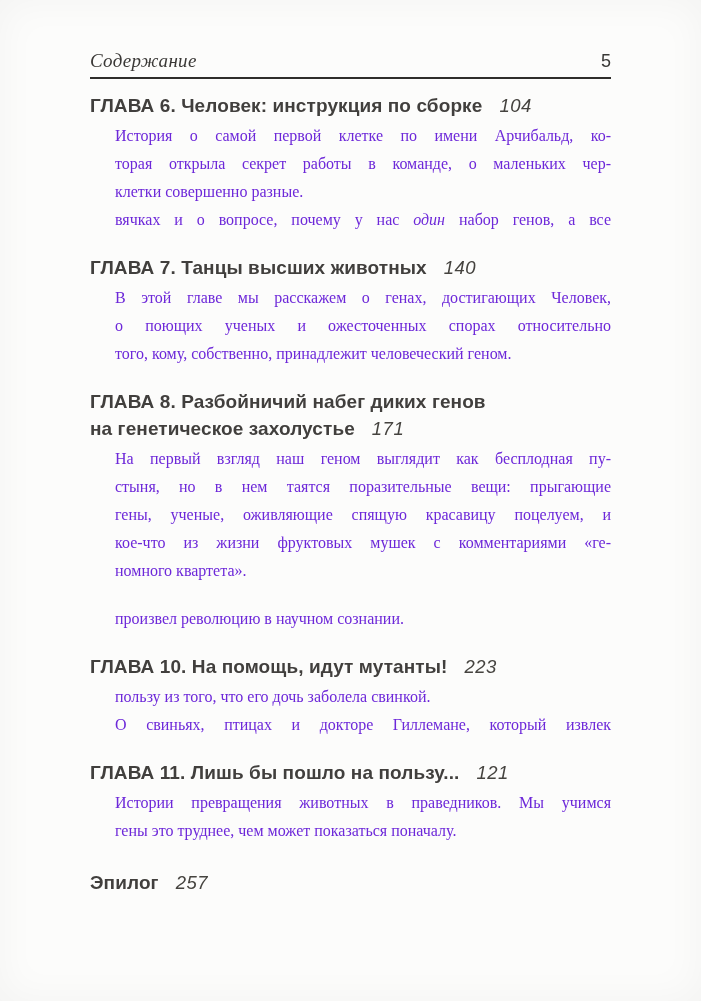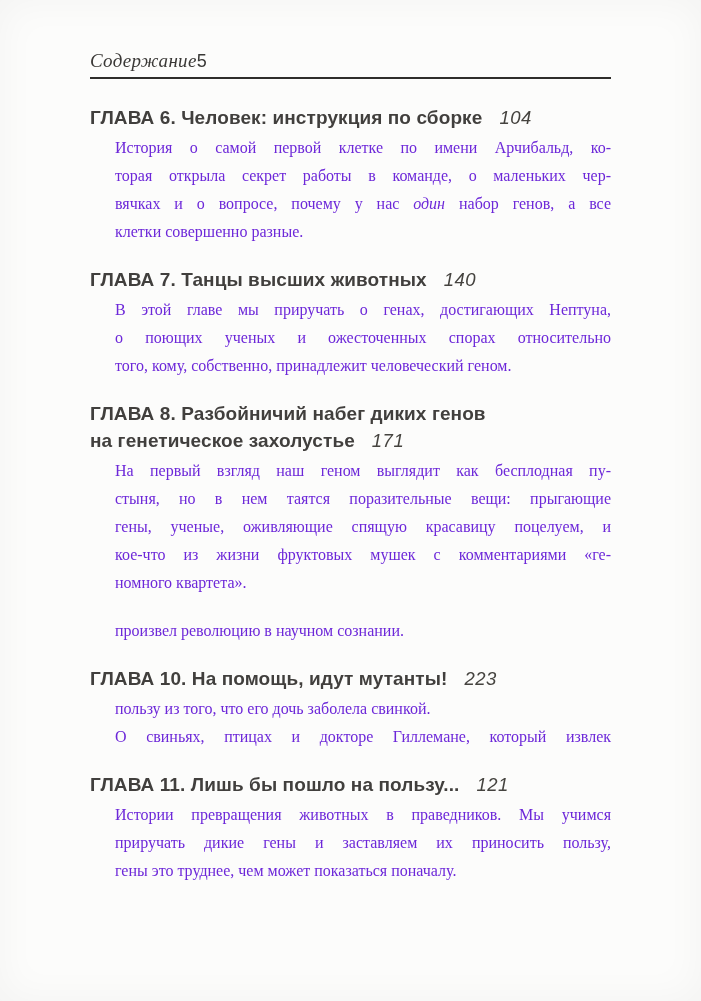--- a/index.html
+++ b/index.html
@@ -11,39 +11,39 @@
     background: #fcfcfb;
     box-sizing: border-box;
     padding: 50px 90px 0 90px;
     box-shadow: inset 0 0 40px rgba(0,0,0,0.04);
     overflow: hidden;
     font-family: "Liberation Serif", serif;
   }
   
   .running-header {
     display: flex;
-    justify-content: flex-start;
+    justify-content: space-between;
     align-items: baseline;
     border-bottom: 2px solid #2e2d2b;
     padding-bottom: 5px;
   }
   .running-head {
     font-family: "Liberation Serif", serif;
     font-style: italic;
     font-size: 19px;
     color: #3a3836;
     letter-spacing: 0.3px;
   }
   .page-number {
     font-family: "Liberation Sans", sans-serif;
     font-size: 18px;
     color: #393836;
   }
   
-  .toc { padding-top: 25px; }
+  .toc { padding-top: 13px; }
   .chapter { margin-top: 20px; }
   .chapter:first-child { margin-top: 0; }
   .chead {
     margin: 0;
     font-family: "Liberation Sans", sans-serif;
     font-weight: 700;
     font-size: 19px;
     line-height: 27px;
     color: #413f3d;
     letter-spacing: 0.1px;
@@ -82,29 +82,29 @@
     <span class="page-number">5</span>
   </header>
 
   <main class="toc">
 
     <section class="chapter">
       <h2 class="chead"><span>ГЛАВА 6. Человек: инструкция по сборке</span><span class="cpage">104</span></h2>
       <div class="desc">
         <div class="dl j">История о самой первой клетке по имени Арчибальд, ко-</div>
         <div class="dl j">торая открыла секрет работы в команде, о маленьких чер-</div>
+        <div class="dl last">клетки совершенно разные.</div>
         <div class="dl j"><span>вячках и о вопросе, почему у нас </span><em>один</em><span> набор генов, а все</span></div>
-        <div class="dl last">клетки совершенно разные.</div>
       </div>
     </section>
 
     <section class="chapter">
       <h2 class="chead"><span>ГЛАВА 7. Танцы высших животных</span><span class="cpage">140</span></h2>
       <div class="desc">
-        <div class="dl j">В этой главе мы приручать о генах, достигающих Нептуна,</div>
+        <div class="dl j">В этой главе мы расскажем о генах, достигающих Человек,</div>
         <div class="dl j">о поющих ученых и ожесточенных спорах относительно</div>
         <div class="dl last">того, кому, собственно, принадлежит человеческий геном.</div>
       </div>
     </section>
 
     <section class="chapter">
       <h2 class="chead"><span>ГЛАВА 8. Разбойничий набег диких генов</span><span class="t2"><span>на генетическое захолустье</span><span class="cpage">171</span></span></h2>
       <div class="desc">
         <div class="dl j">На первый взгляд наш геном выглядит как бесплодная пу-</div>
         <div class="dl j">стыня, но в нем таятся поразительные вещи: прыгающие</div>
@@ -125,20 +125,22 @@
       <div class="desc">
         <div class="dl last">пользу из того, что его дочь заболела свинкой.</div>
         <div class="dl j">О свиньях, птицах и докторе Гиллемане, который извлек</div>
       </div>
     </section>
 
     <section class="chapter">
       <h2 class="chead"><span>ГЛАВА 11. Лишь бы пошло на пользу...</span><span class="cpage">121</span></h2>
       <div class="desc">
         <div class="dl j">Истории превращения животных в праведников. Мы учимся</div>
-        <div class="dl j">приручать дикие гены и заставляем их приносить пользу,</div>
         <div class="dl last">гены это труднее, чем может показаться поначалу.</div>
       </div>
     </section>
 
+    <section class="backmatter-entry">
+      <h2 class="chead"><span>Эпилог</span><span class="cpage">257</span></h2>
+    </section>
 
   </main>
 </div>
 
 </body></html>

